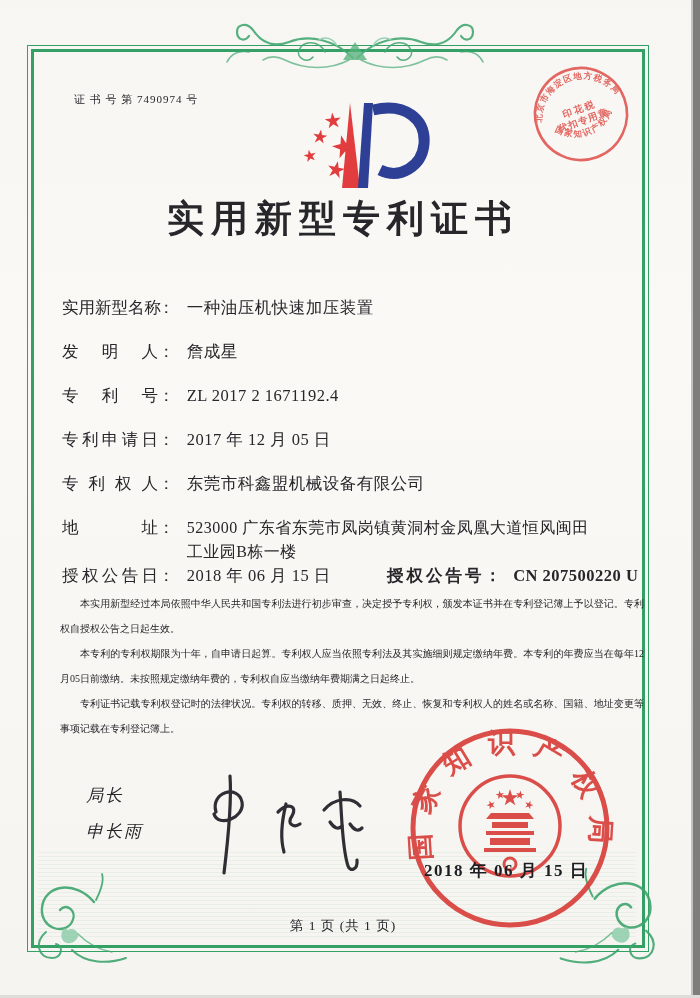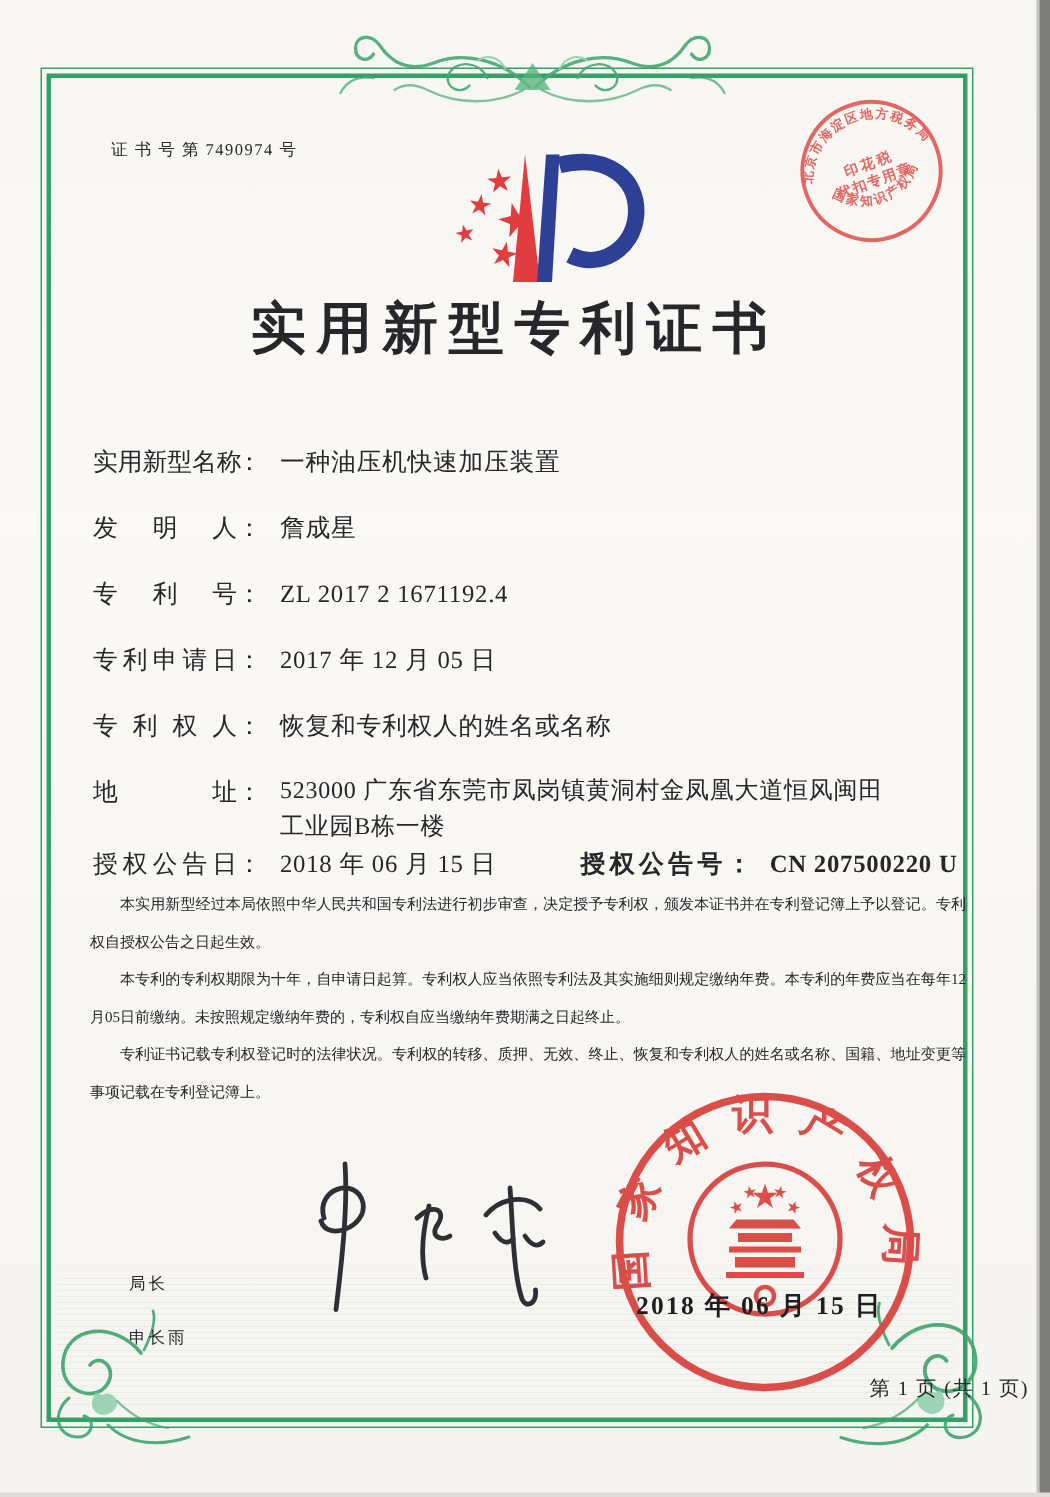--- a/index.html
+++ b/index.html
@@ -39,32 +39,32 @@
   .colon{display:inline-block;vertical-align:top;}
   .fvalue{display:inline-block;vertical-align:top;margin-left:8px;letter-spacing:.5px;}
   .frow.addr{margin-bottom:0;}
   .frow.addr .fvalue{white-space:normal;max-width:404px;font-size:16px;}
   .grant2{position:absolute;left:325px;top:0;font-weight:bold;}
   .grant2 .flabel{width:auto;text-align-last:auto;letter-spacing:3px;}
 
   .paras{position:absolute;left:60px;top:591px;width:584px;font-size:10px;line-height:25px;text-align:justify;}
   .paras p{margin:0;text-indent:2em;}
 
-  .officer{position:absolute;left:86px;top:838px;font-size:11px;line-height:36px;}
+  .officer{position:absolute;left:86px;top:778px;font-size:17px;line-height:36px;font-style:italic;}
   .officer div{letter-spacing:2px;}
   .signature{position:absolute;left:182px;top:768px;}
 
   .seal{position:absolute;left:400px;top:726px;}
   .seal-date{
     position:absolute;left:424px;top:859px;font-size:17px;font-weight:bold;
     letter-spacing:1.5px;color:#1d1d22;z-index:5;
   }
   .tax-stamp{position:absolute;left:522px;top:55px;}
 
-  .footer{position:absolute;left:0;top:917px;width:686px;text-align:right;font-size:13.5px;letter-spacing:1px;}
+  .footer{position:absolute;left:0;top:917px;width:686px;text-align:center;font-size:13.5px;letter-spacing:1px;}
 </style>
 </head>
 <body>
 
 <div class="guilloche"></div>
 <div class="frame"></div>
 
 <svg class="ornament" style="left:225px;top:12px;" width="260" height="80" viewBox="0 0 260 80">
   <g stroke="#45a873" fill="none" stroke-width="2.2" stroke-linecap="round" opacity="0.9">
     <g id="wingR">
@@ -151,21 +151,21 @@
   <div class="frow">
     <span class="flabel">专利号</span><span class="colon">：</span>
     <span class="fvalue">ZL 2017 2 1671192.4</span>
   </div>
   <div class="frow">
     <span class="flabel">专利申请日</span><span class="colon">：</span>
     <span class="fvalue">2017 年 12 月 05 日</span>
   </div>
   <div class="frow">
     <span class="flabel">专利权人</span><span class="colon">：</span>
-    <span class="fvalue">恢复和专利权人的姓名或名称</span>
+    <span class="fvalue">东莞市科鑫盟机械设备有限公司</span>
   </div>
   <div class="frow addr">
     <span class="flabel">地址</span><span class="colon">：</span>
     <span class="fvalue">523000 广东省东莞市凤岗镇黄洞村金凤凰大道恒风闽田工业园B栋一楼</span>
   </div>
   <div class="frow grant">
     <span class="flabel">授权公告日</span><span class="colon">：</span>
     <span class="fvalue">2018 年 06 月 15 日</span>
     <span class="grant2">
       <span class="flabel">授权公告号</span><span class="colon">：</span>

